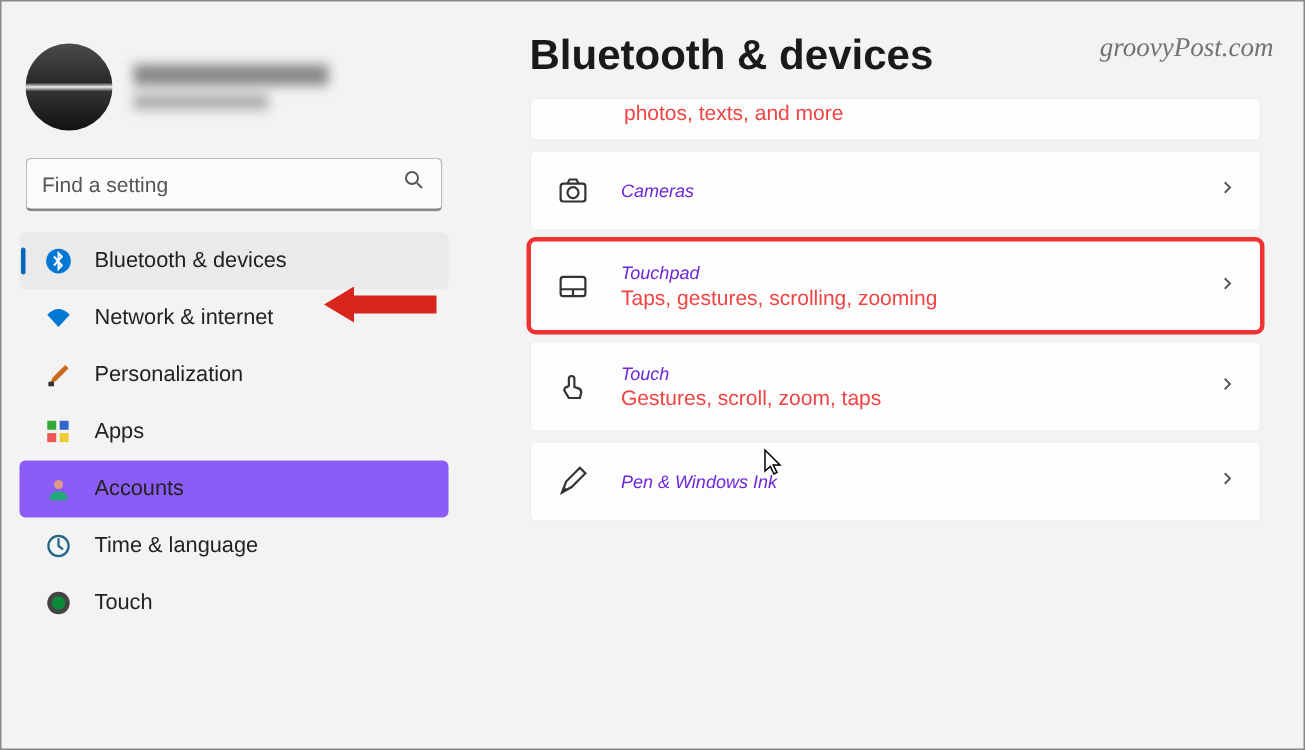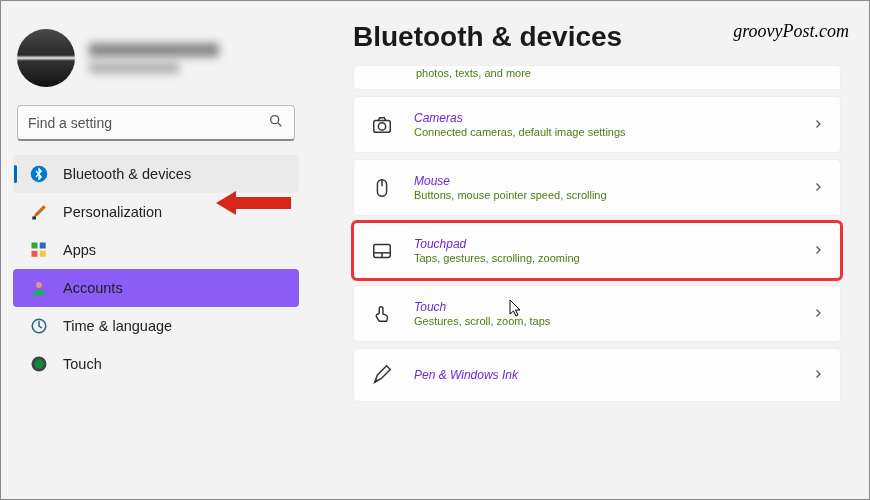--- a/index.html
+++ b/index.html
@@ -10,21 +10,21 @@
     height: 500px;
     overflow: hidden;
     position: relative;
     border: 1px solid #888;
   }
   .watermark {
     position: absolute;
     top: 20px; right: 20px;
     font-family: Georgia, serif;
     font-style: italic;
-    color: #000000;
+    color: #737373;
     font-size: 18px;
   }
   .layout { display: flex; height: 100%; }
   .sidebar {
     width: 310px;
     padding: 18px 6px 0 6px;
     display: flex;
     flex-direction: column;
   }
   .profile {
@@ -120,21 +120,21 @@
   .card.partial .card-sub { margin-left: 12px; }
   .card-icon {
     width: 24px; height: 24px;
     display: flex; align-items: center; justify-content: center;
     margin-right: 20px;
     flex-shrink: 0;
     color: #333;
   }
   .card-text { flex: 1; }
   .card-title { font-size: 12px; color: #6d28d9; font-style: italic; }
-  .card-sub { font-size: 11px; color: #4d7c0f; margin-top: 1px; }
+  .card-sub { font-size: 14px; color: #ef4444; margin-top: 1px; }
   .chev { color: #555; flex-shrink: 0; }
   .card.highlighted { outline: 3px solid #e33; outline-offset: -1px; }
   .arrow-annot {
     position: absolute;
     left: 215px; top: 187px;
     pointer-events: none;
   }
   .cursor-annot {
     position: absolute;
     left: 507px; top: 297px;
@@ -172,20 +172,28 @@
           <svg viewBox="0 0 24 24" width="18" height="18">
               <circle cx="12" cy="12" r="11" fill="#0078d4"></circle>
               <path d="M8 8 L15 16 L12 19 L12 5 L15 8 L8 16" fill="none" stroke="#fff" stroke-width="1.7"></path>
             </svg>
         </span>
         <span>Bluetooth &amp; devices</span>
       </div>
       <div class="nav-item">
         <span class="nav-icon">
           <svg viewBox="0 0 24 24" width="18" height="18">
+              <path d="M2 9 Q12 -1 22 9 L12 20 Z" fill="#0078d4"></path>
+            </svg>
+        </span>
+        <span>Network &amp; internet</span>
+      </div>
+      <div class="nav-item">
+        <span class="nav-icon">
+          <svg viewBox="0 0 24 24" width="18" height="18">
               <path d="M4 20 L7 14 L18 3 L21 6 L10 17 Z" fill="#c96a1b"></path>
               <rect x="3" y="18" width="5" height="4" fill="#333"></rect>
             </svg>
         </span>
         <span>Personalization</span>
       </div>
       <div class="nav-item">
         <span class="nav-icon">
           <svg viewBox="0 0 24 24" width="18" height="18">
               <rect x="2" y="2" width="8" height="8" fill="#3a3"></rect>
@@ -239,42 +247,26 @@
       <div class="card">
         <span class="card-icon">
           <svg viewBox="0 0 24 24" width="22" height="22" fill="none" stroke="#333" stroke-width="1.6">
               <rect x="3" y="7" width="18" height="13" rx="2"></rect>
               <circle cx="12" cy="13.5" r="4"></circle>
               <path d="M8 7 L9.5 4 L14.5 4 L16 7"></path>
             </svg>
         </span>
         <div class="card-text">
           <div class="card-title">Cameras</div>
-          <div class="card-sub">Connected cameras, default image settings</div>
         </div>
         <span class="chev"><svg width="12" height="12" viewBox="0 0 24 24" fill="none" stroke="#555" stroke-width="2.5">
               <path d="M9 5 L16 12 L9 19"></path>
             </svg></span>
       </div>
 
-      <div class="card">
-        <span class="card-icon">
-          <svg viewBox="0 0 24 24" width="22" height="22" fill="none" stroke="#333" stroke-width="1.6">
-              <rect x="7" y="3" width="10" height="18" rx="5"></rect>
-              <line x1="12" y1="3" x2="12" y2="10"></line>
-            </svg>
-        </span>
-        <div class="card-text">
-          <div class="card-title">Mouse</div>
-          <div class="card-sub">Buttons, mouse pointer speed, scrolling</div>
-        </div>
-        <span class="chev"><svg width="12" height="12" viewBox="0 0 24 24" fill="none" stroke="#555" stroke-width="2.5">
-              <path d="M9 5 L16 12 L9 19"></path>
-            </svg></span>
-      </div>
 
       <div class="card highlighted">
         <span class="card-icon">
           <svg viewBox="0 0 24 24" width="22" height="22" fill="none" stroke="#333" stroke-width="1.6">
               <rect x="3" y="5" width="18" height="14" rx="2"></rect>
               <line x1="3" y1="14" x2="21" y2="14"></line>
               <line x1="12" y1="14" x2="12" y2="19"></line>
             </svg>
         </span>
         <div class="card-text">

